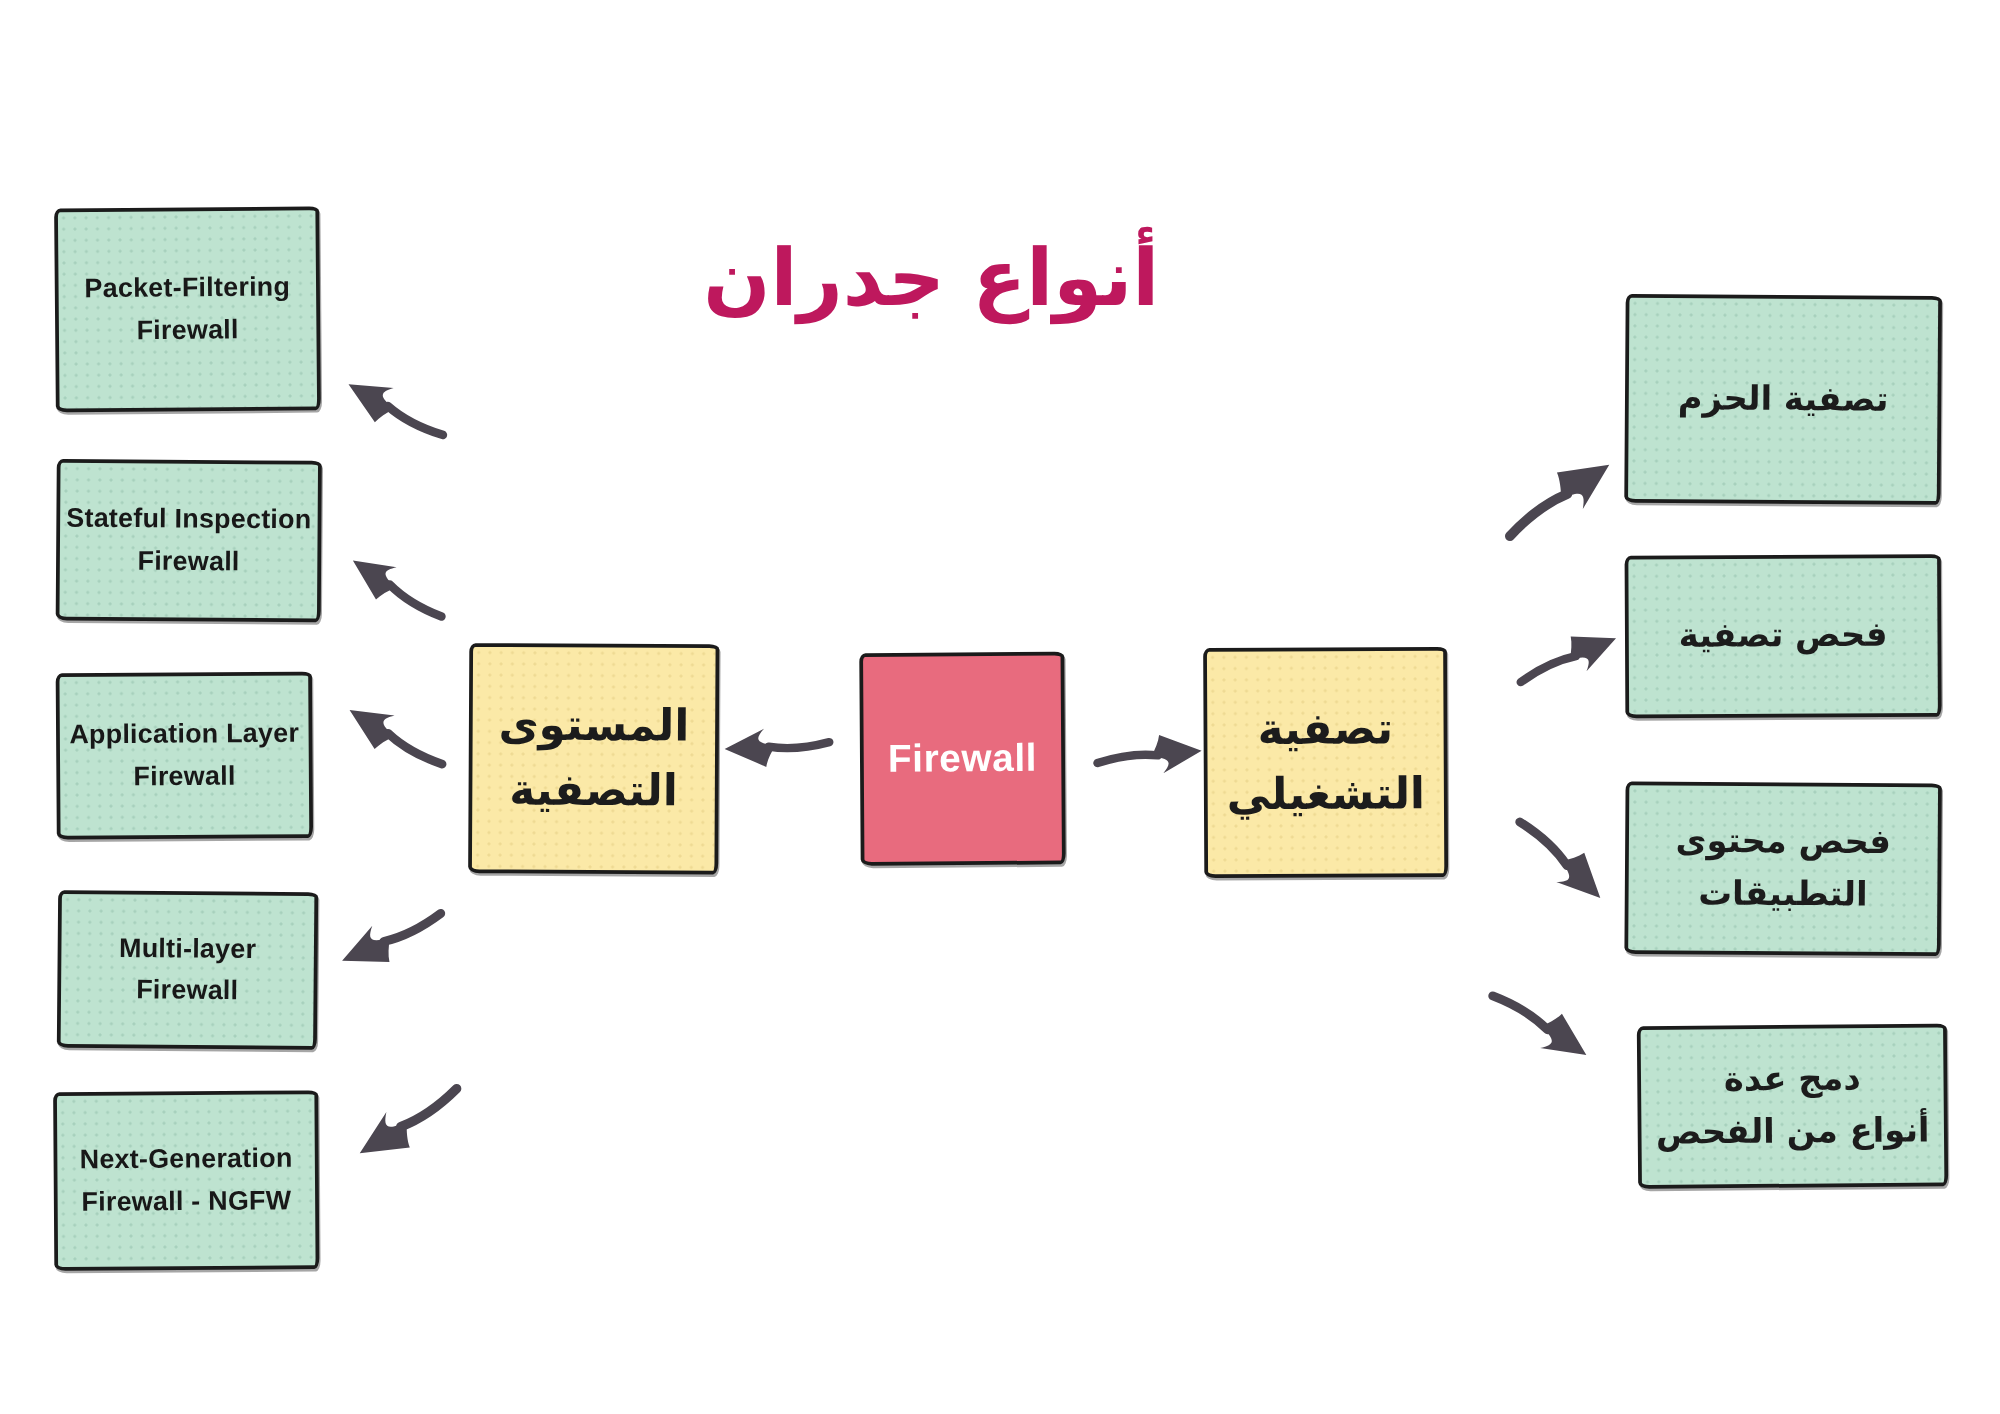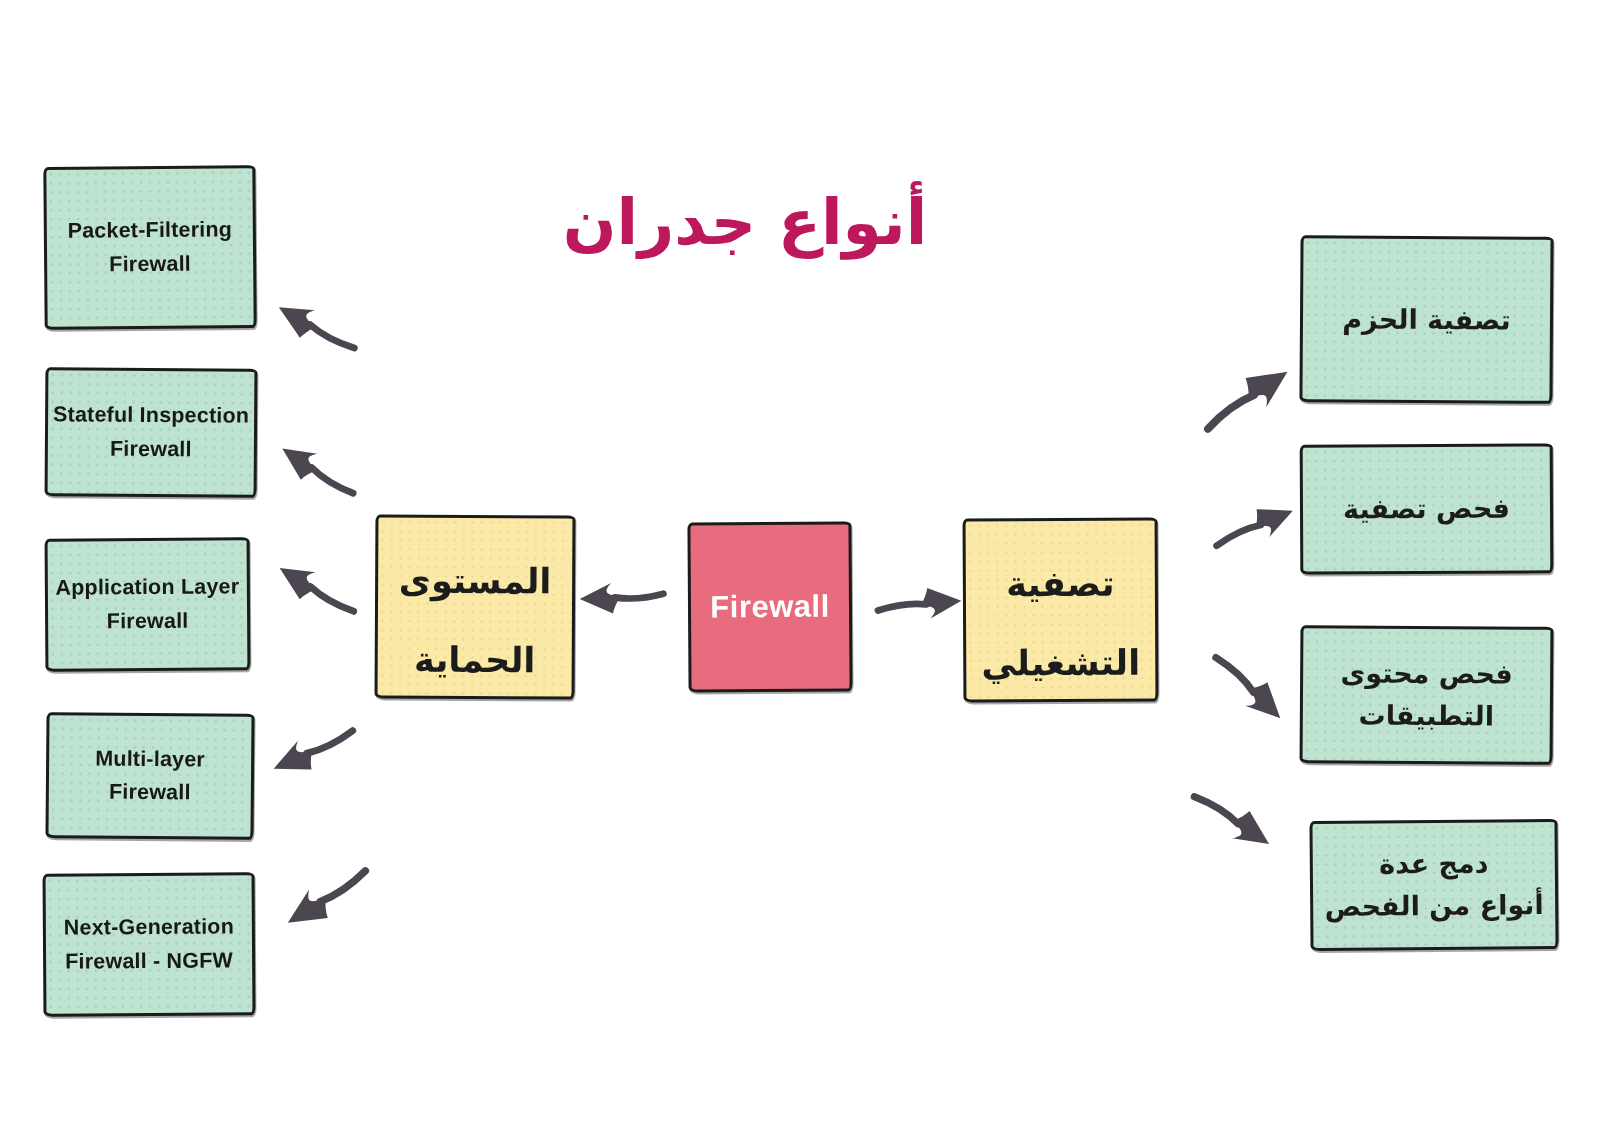--- a/index.html
+++ b/index.html
@@ -27,21 +27,21 @@
   }
   .red{background-color:#e86b7e;}
   .en .line{
     font-family:"Liberation Sans","DejaVu Sans",sans-serif;
     font-weight:700;font-size:21.5px;line-height:1.55;color:#181818;
     letter-spacing:0.2px;
   }
   .ar .line{
     font-weight:700;font-size:27px;line-height:1.55;color:#1c1c1c;
   }
-  .yellow.ar .line{font-size:35px;line-height:1.5;margin-top:27px;}
+  .yellow.ar .line{font-size:35px;line-height:1.5;}
   .red .line{
     font-family:"Liberation Sans","DejaVu Sans",sans-serif;
     font-weight:700;font-size:31px;color:#ffffff;letter-spacing:0.5px;
   }
   .line:empty{display:none;}
   #title{
     position:absolute;left:495px;top:178px;width:500px;
     text-align:center;font-weight:700;font-size:63px;line-height:1.42;
     color:#be185d;
   }
@@ -65,21 +65,21 @@
   <div id="title" dir="rtl">
     <div class="line">أنواع جدران</div>
   </div>
 
   <div class="node red" style="left:688px;top:522px;width:164px;height:170px;transform:rotate(-0.4deg);">
     <div class="line">Firewall</div>
   </div>
 
   <div class="node yellow ar" dir="rtl" style="left:375px;top:515px;width:200px;height:184px;transform:rotate(0.3deg);">
     <div class="line">المستوى</div>
-    <div class="line">الحماية</div>
+    <div class="line">التصفية</div>
   </div>
 
   <div class="node yellow ar" dir="rtl" style="left:963px;top:518px;width:195px;height:184px;transform:rotate(-0.3deg);">
     <div class="line">تصفية</div>
     <div class="line">التشغيلي</div>
   </div>
 
   <div class="node green en" style="left:44px;top:166px;width:212px;height:163px;transform:rotate(-0.5deg);">
     <div class="line">Packet-Filtering</div>
     <div class="line">Firewall</div>

